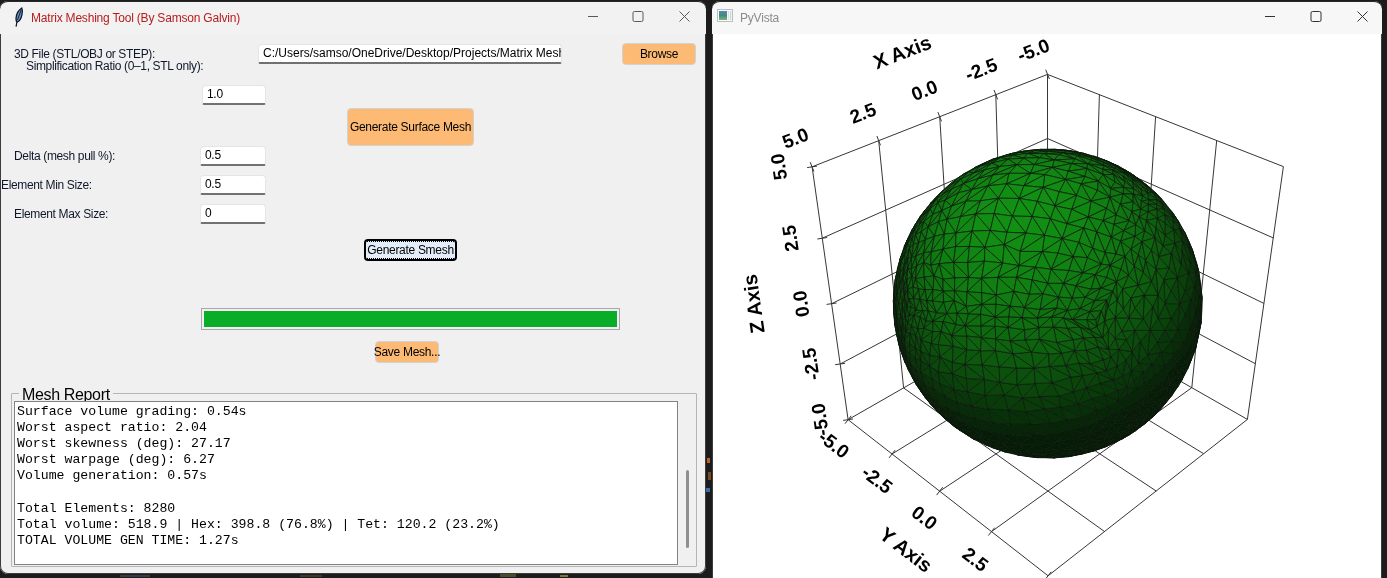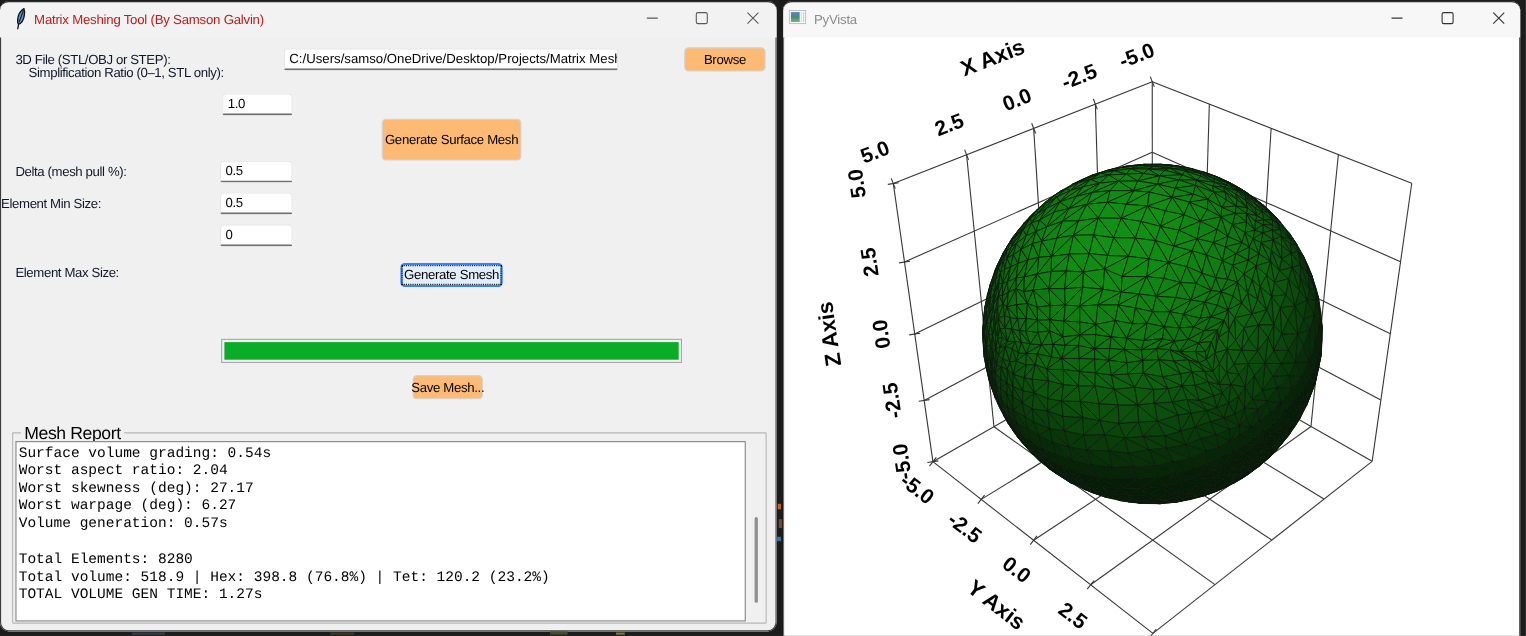--- a/index.html
+++ b/index.html
@@ -42,24 +42,24 @@
 
   <label style="left:14px;top:58px;margin-left:12px;">Simplification Ratio (0–1, STL only):</label>
   <div class="entry" style="left:202px;top:84px;width:64px;height:20px;">1.0</div>
 
   <div class="btn" style="left:347px;top:107px;width:127px;height:38px;">Generate Surface Mesh</div>
 
   <label style="left:14px;top:148px;">Delta (mesh pull %):</label>
   <div class="entry" style="left:200px;top:145px;width:66px;height:20px;">0.5</div>
   <label style="left:1px;top:177px;">Element Min Size:</label>
   <div class="entry" style="left:200px;top:174px;width:66px;height:20px;">0.5</div>
-  <label style="left:14px;top:206px;margin-top:34px;">Element Max Size:</label>
+  <label style="left:14px;top:206px;">Element Max Size:</label>
   <div class="entry" style="left:200px;top:203px;width:66px;height:20px;">0</div>
 
-  <div class="btn" style="left:364px;top:238px;width:93px;height:22px;background:#e3eefa;border:2px solid #3b82f6;">
+  <div class="btn" style="left:364px;top:238px;width:93px;height:22px;background:#e3eefa;border:2px solid #000000;">
     <span style="outline:1px dotted #000;outline-offset:1px;">Generate Smesh</span>
     </div>
 
 
   <div style="position:absolute;left:201px;top:307px;width:419px;height:22px;border:1px solid #a8a8a8;background:#f3eef3;">
     <div style="position:absolute;left:2px;top:2px;right:2px;bottom:2px;background:#09ad28;"></div>
   </div>
 
   <div class="btn" style="left:375px;top:340px;width:64px;height:22px;">Save Mesh...</div>
 

